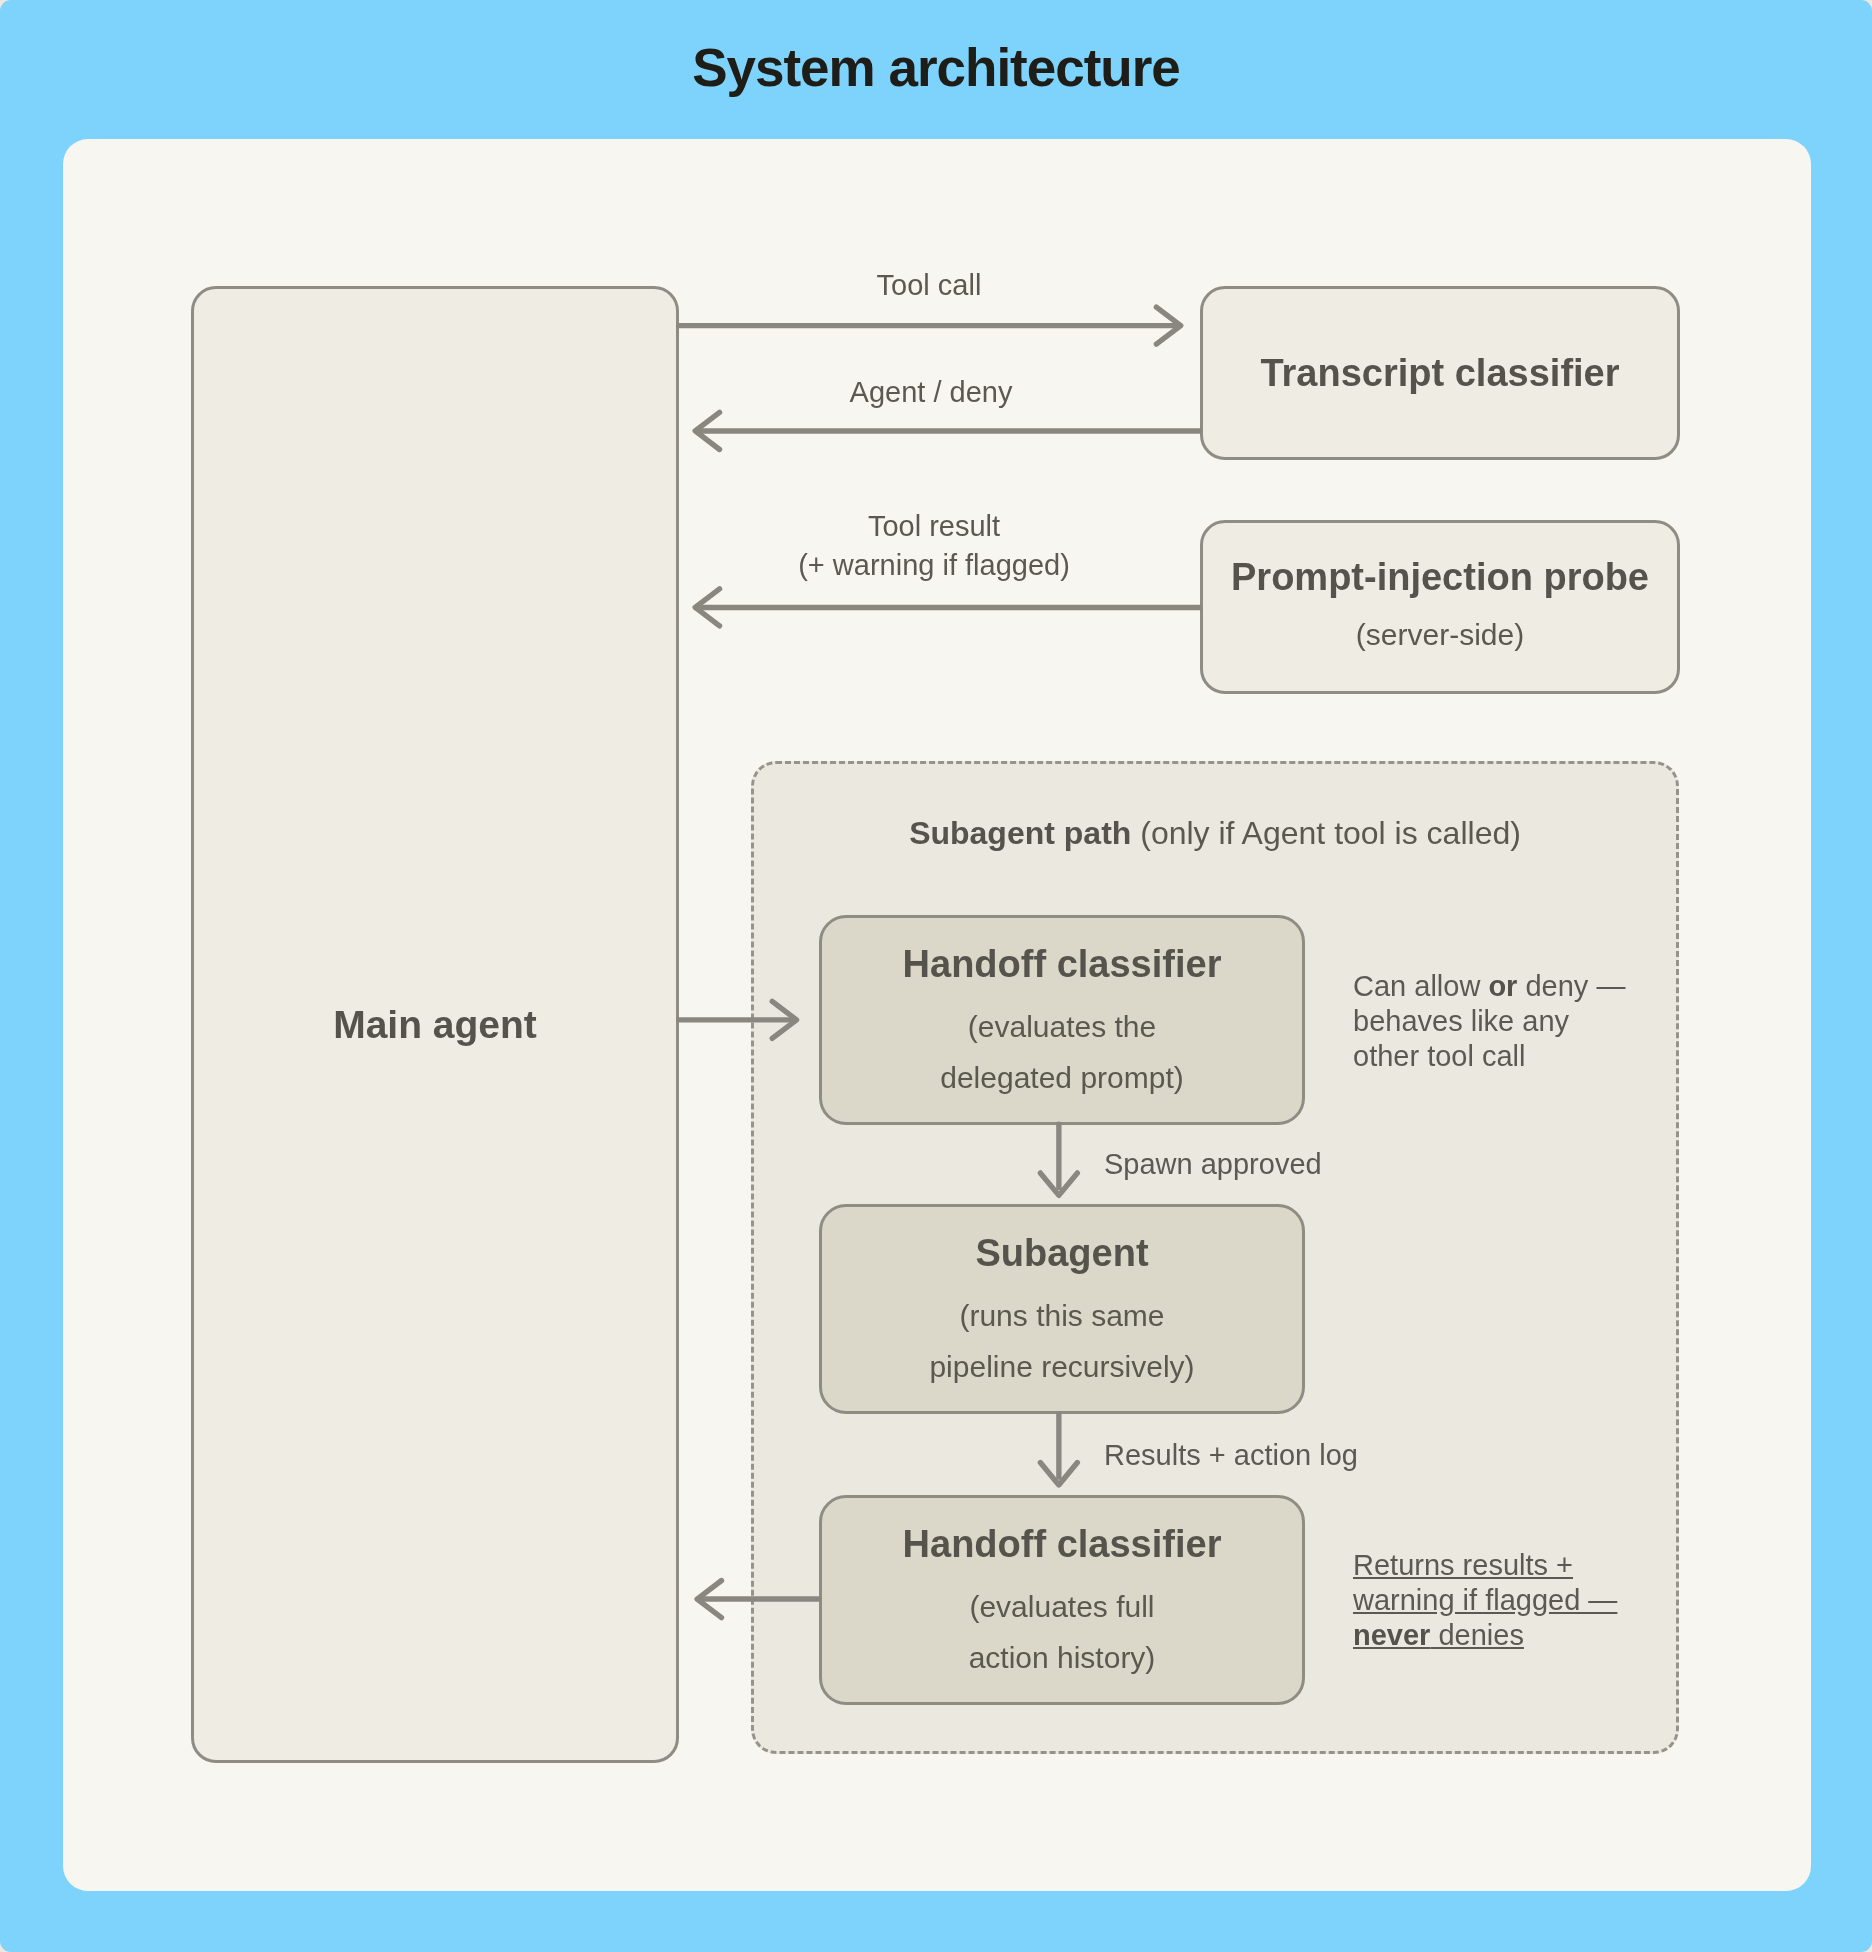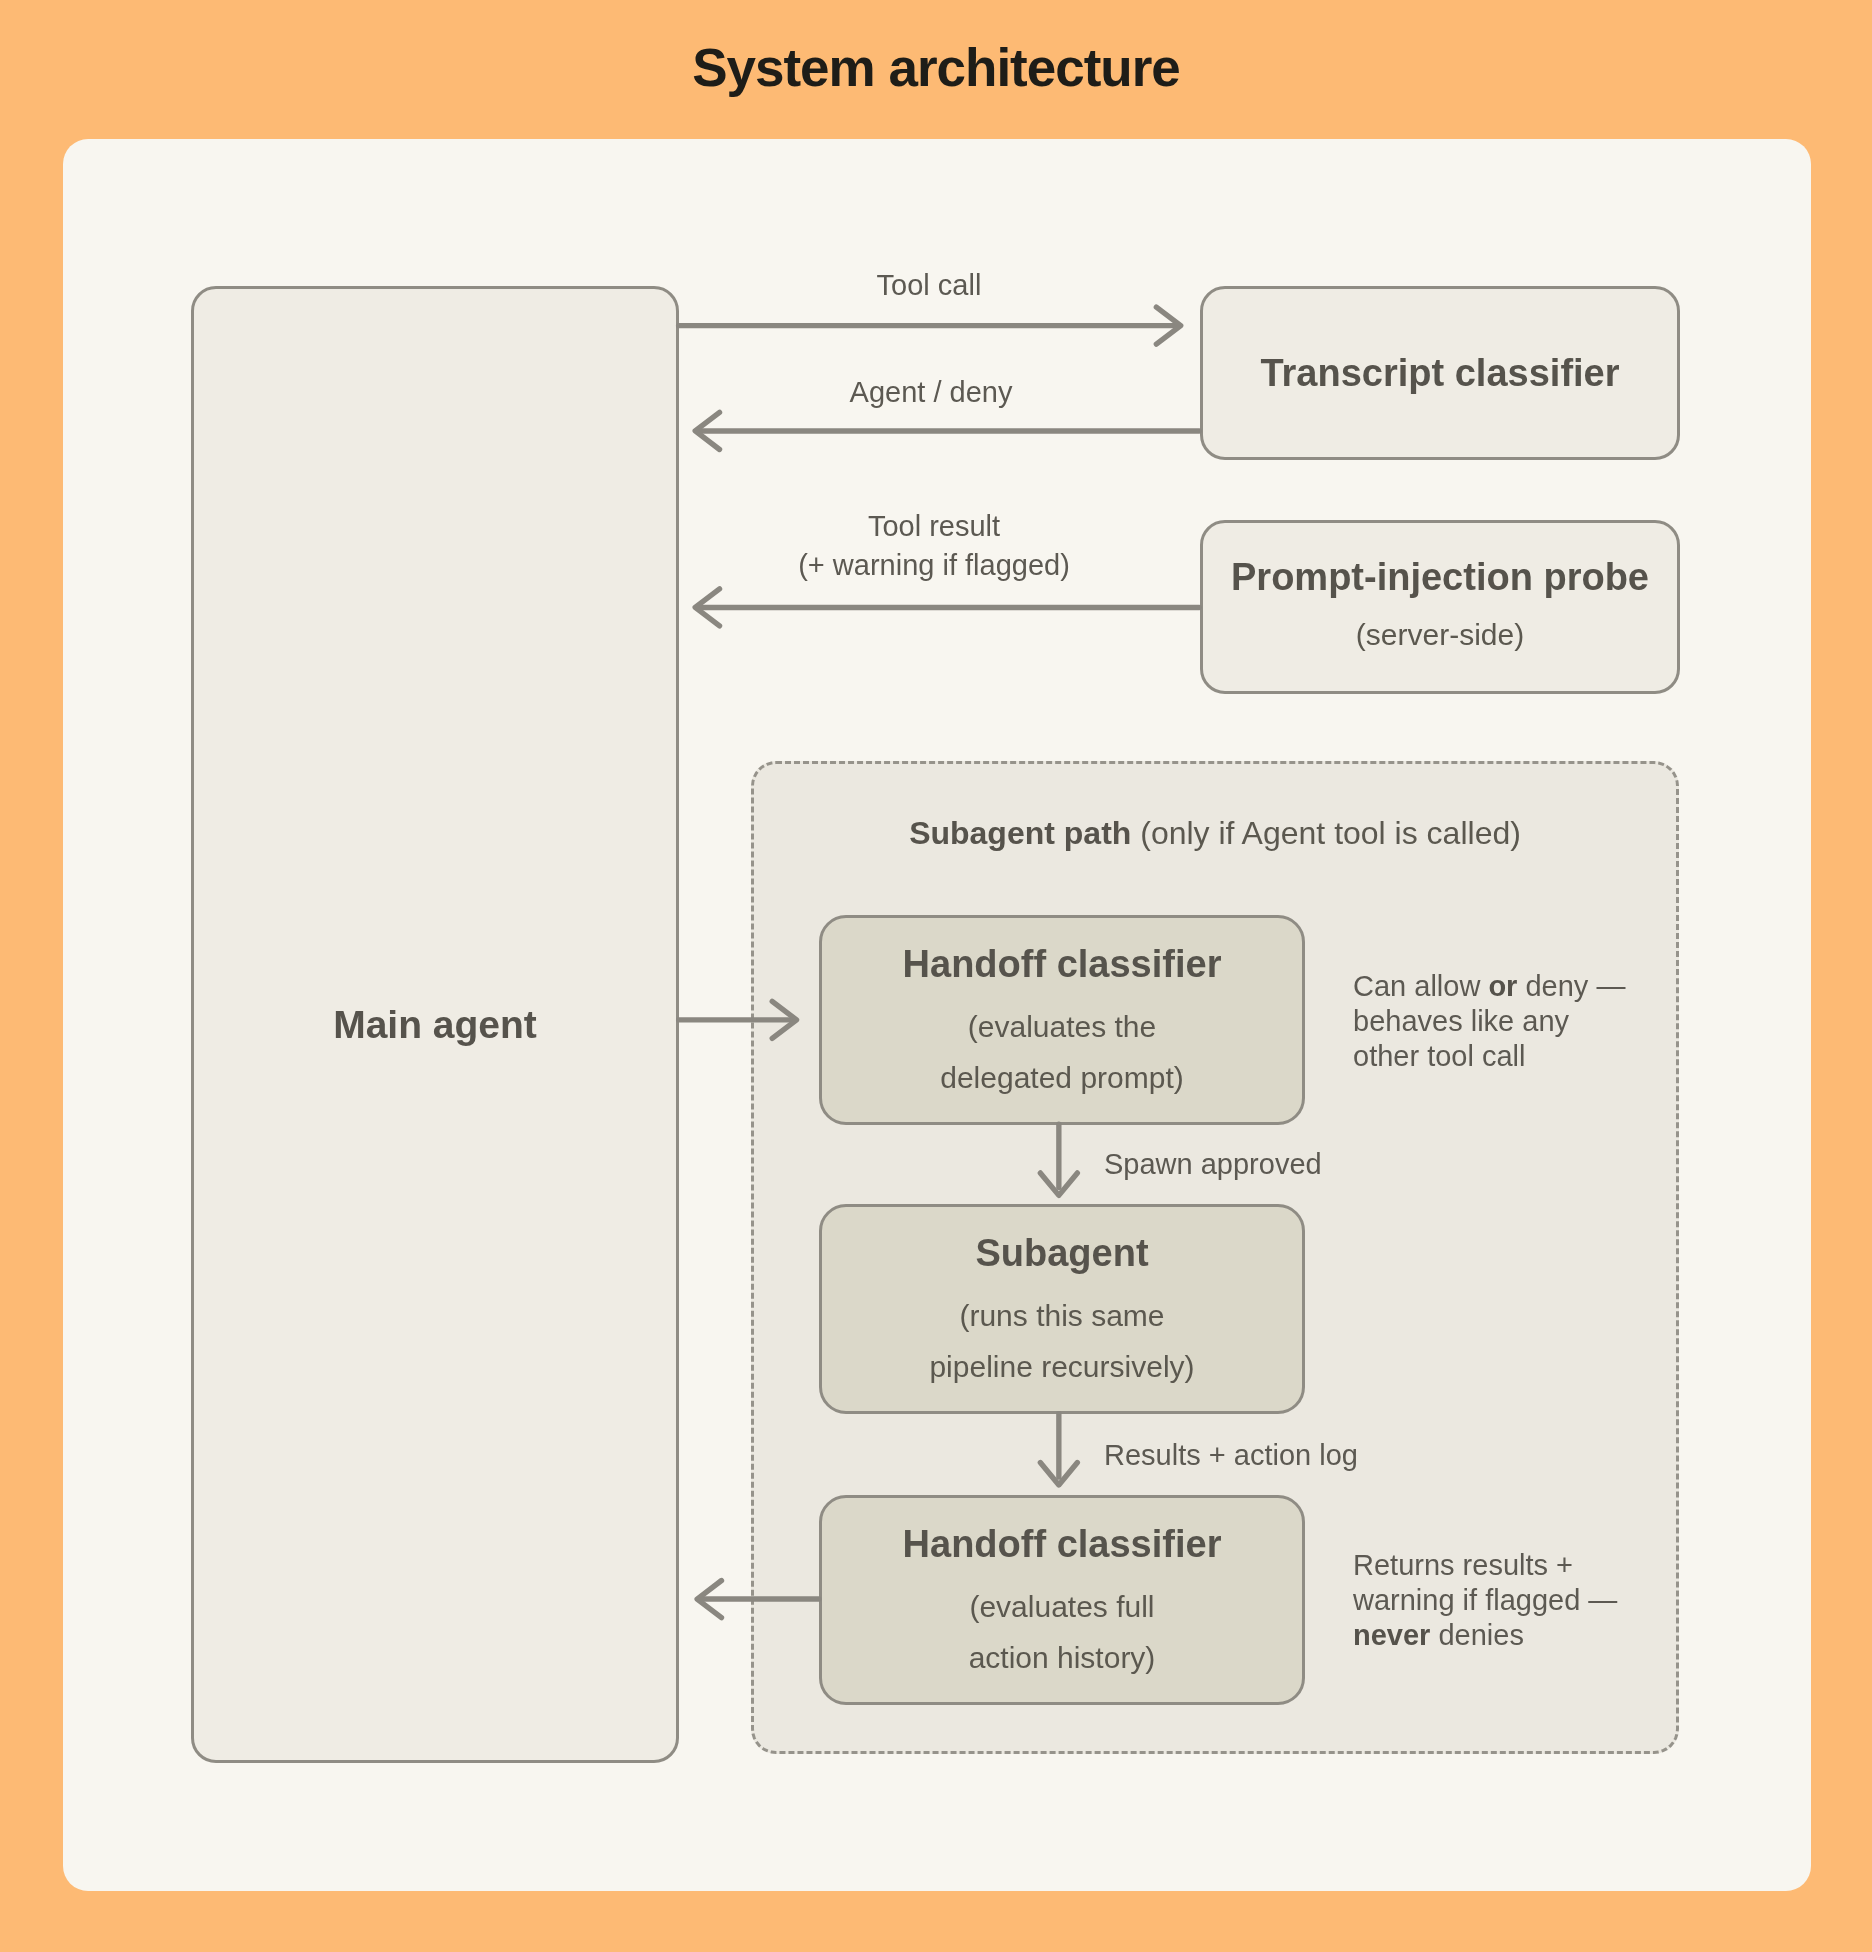--- a/index.html
+++ b/index.html
@@ -1,20 +1,21 @@
 <!DOCTYPE html>
 <html><head>
 <meta charset="utf-8">
 <style>
   html,body{margin:0;padding:0;background:#ece8e0;}
   #canvas{
     position:relative;width:1872px;height:1952px;
-    background:#fdba74;overflow:hidden;
+    background:#7dd3fc;overflow:hidden;
     font-family:"Liberation Sans","DejaVu Sans",sans-serif;
     color:#56534c;
+    border-radius:11px;
   }
   .abs{position:absolute;}
   #page-title{
     left:0;top:37px;width:1872px;text-align:center;
     font-size:53px;font-weight:700;letter-spacing:-1px;color:#1e1d18;
   }
   #panel{
     left:63px;top:139px;width:1748px;height:1752px;
     background:#f8f6f0;border-radius:25px;
   }
@@ -108,21 +109,21 @@
     <div class="node-sub">(evaluates full</div>
     <div class="node-sub">action history)</div>
   </div>
 
   <div class="abs annotation" style="left:1353px;top:969px;">
     <span>Can allow </span><b>or</b><span> deny —</span><br>
     <span>behaves like any</span><br>
     <span>other tool call</span>
   </div>
 
-  <div class="abs annotation" style="left:1353px;top:1548px;">
+  <div class="abs annotation" style="left:1353px;top:1548px;text-decoration:underline;">
     <span>Returns results +</span><br>
     <span>warning if flagged —</span><br>
     <b>never</b><span> denies</span>
   </div>
 
   <div class="abs edge-label" style="left:929px;top:285px;">Tool call</div>
   <div class="abs edge-label" style="left:931px;top:392px;">Agent / deny</div>
   <div class="abs edge-label" style="left:934px;top:526px;">Tool result</div>
   <div class="abs edge-label" style="left:934px;top:565px;">(+ warning if flagged)</div>
   <div class="abs edge-label-left" style="left:1104px;top:1164px;">Spawn approved</div>

